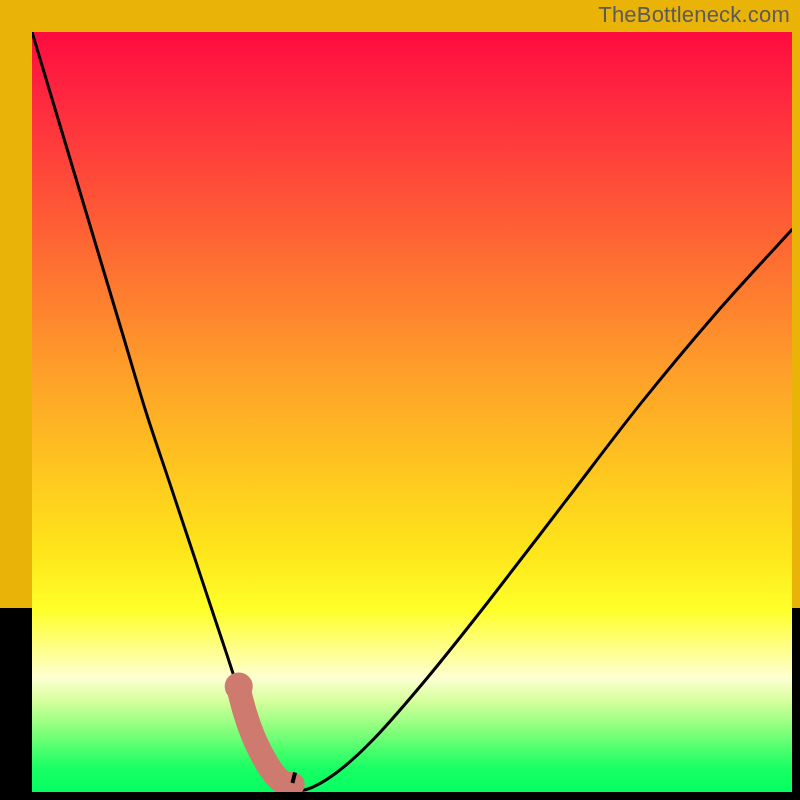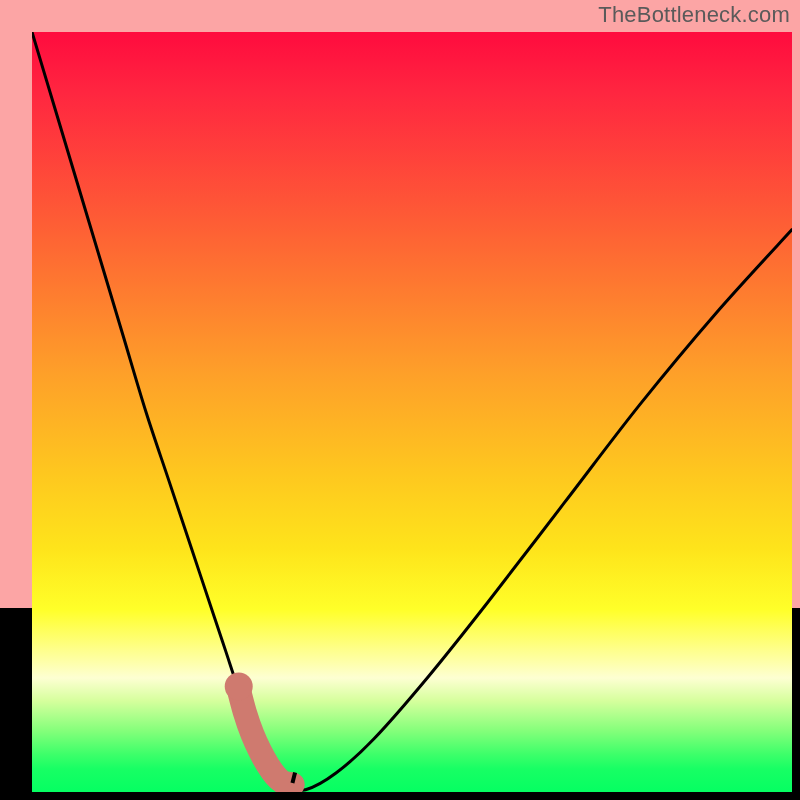--- a/index.html
+++ b/index.html
@@ -8,21 +8,21 @@
     width: 800px;
     height: 800px;
     background: #000;
     overflow: hidden;
     font-family: Arial, Helvetica, sans-serif;
   }
   .frame {
     position: relative;
     width: 800px;
     height: 608px;
-    background: #fca5a5;
+    background: #eab308;
   }
   .plot-area {
     position: absolute;
     left: 32px;
     top: 32px;
     width: 760px;
     height: 760px;
     overflow: hidden;
   }
   .gradient {

